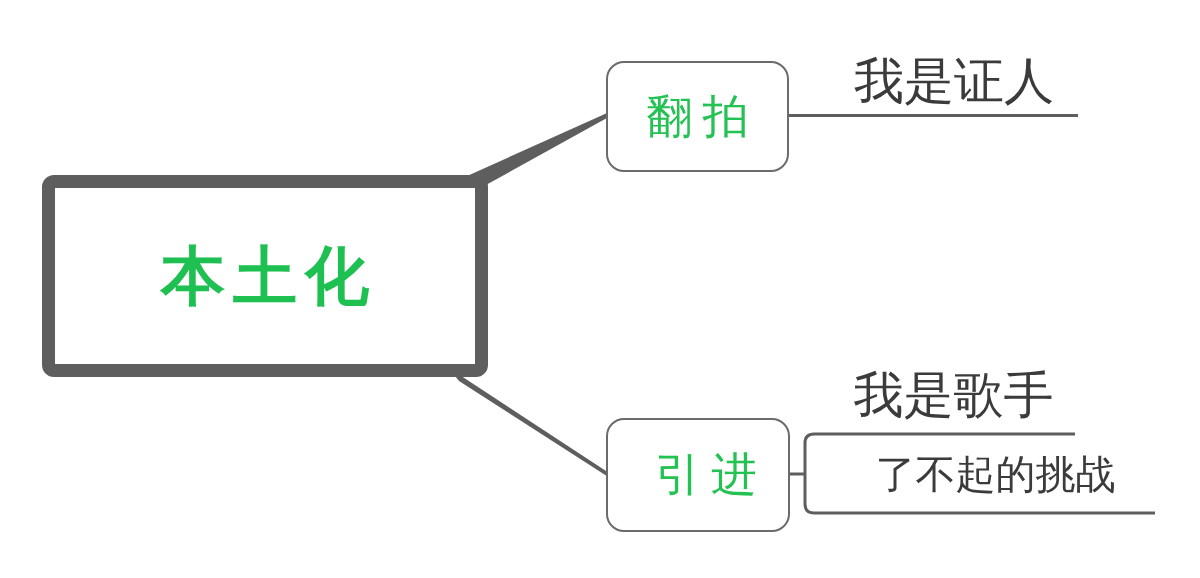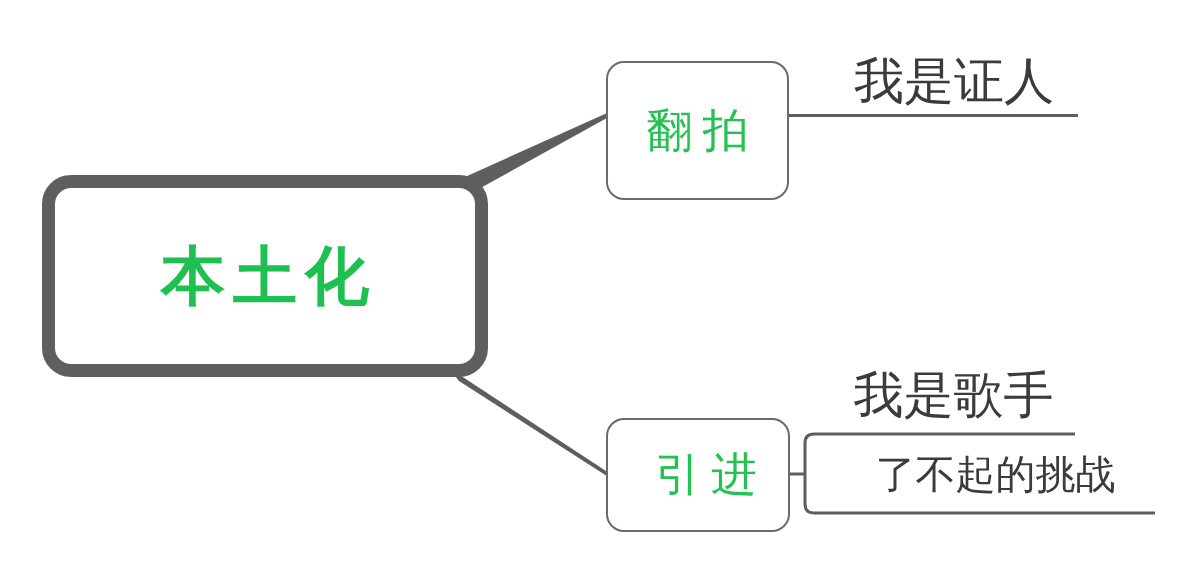--- a/index.html
+++ b/index.html
@@ -25,38 +25,38 @@
     background: #ffffff;
     display: flex;
     align-items: center;
     justify-content: center;
     box-sizing: border-box;
   }
   #root-topic {
     left: 42px; top: 175px;
     width: 446px; height: 202px;
     border: 13px solid #5e5e5e;
-    border-radius: 29px;
+    border-radius: 12px;
   }
   #root-topic .topic-label {
     font-family: "DejaVu Serif", serif;
     font-weight: bold;
     font-size: 64px;
     letter-spacing: 8px;
     color: #1fc052;
     white-space: nowrap;
     padding-left: 8px;
   }
   .branch-box {
     border: 2.5px solid #6b6b6b;
     border-radius: 18px;
   }
   #topic-remake {
     left: 606px; top: 61px;
-    width: 183px; height: 139px;
+    width: 183px; height: 111px;
   }
   #topic-import {
     left: 606px; top: 418px;
     width: 184px; height: 114px; padding-left: 16px;
   }
   .branch-box .topic-label {
     font-family: "DejaVu Serif", serif;
     font-size: 46px;
     letter-spacing: 10px;
     color: #24c153;

